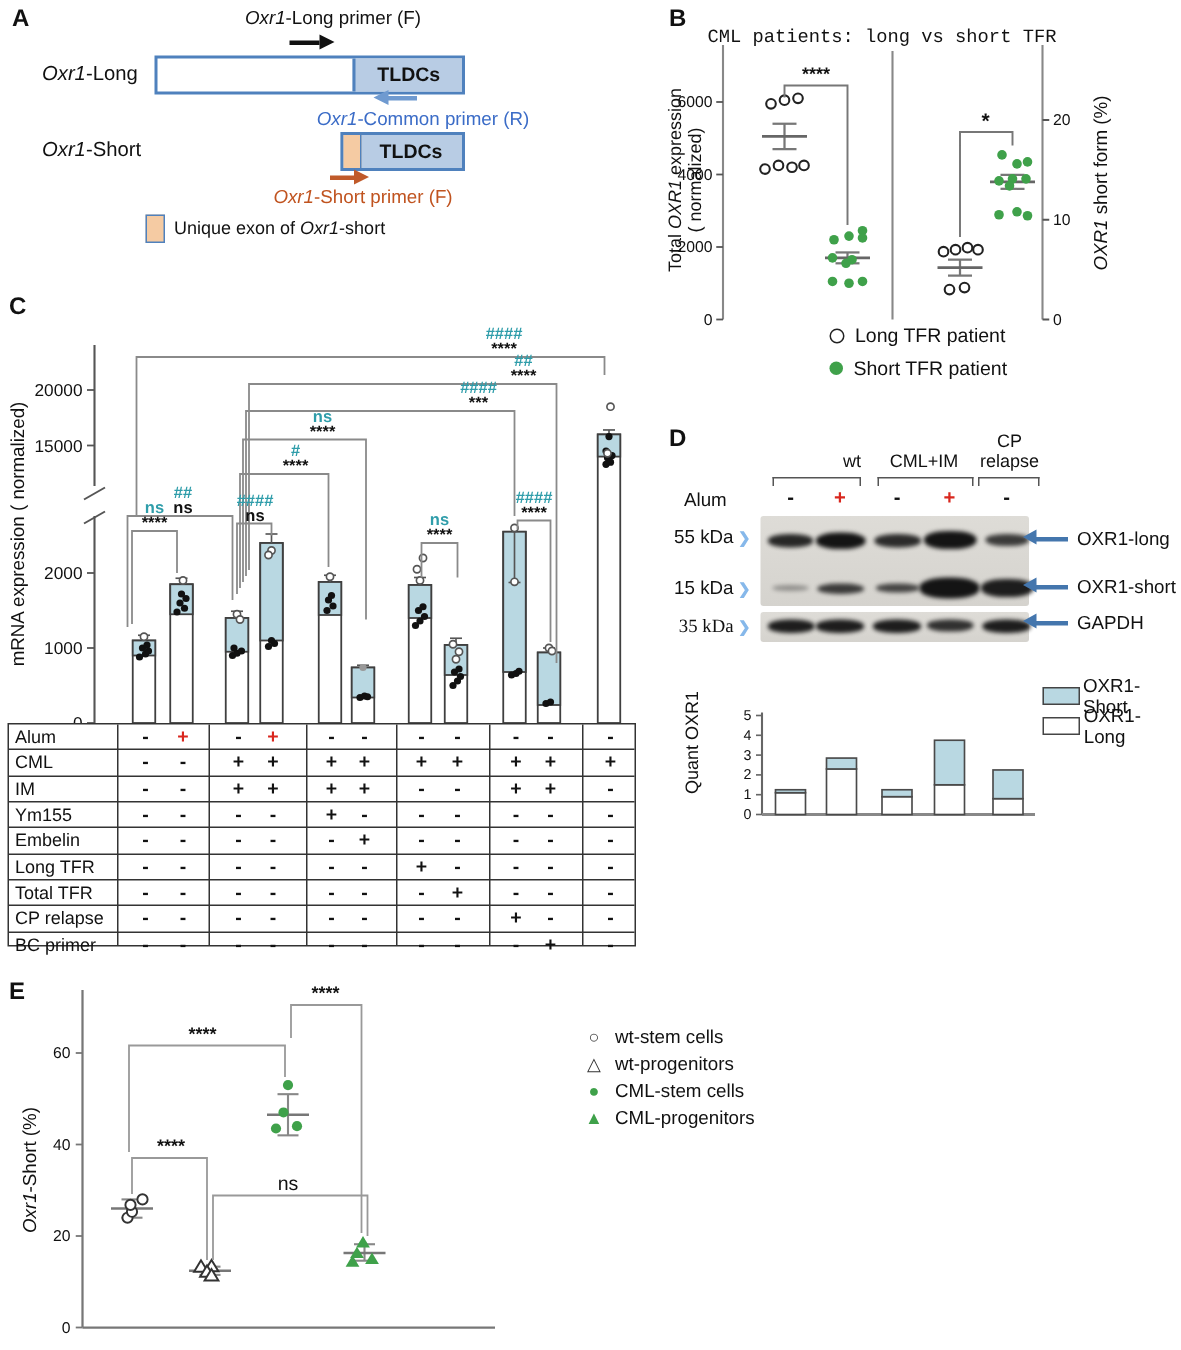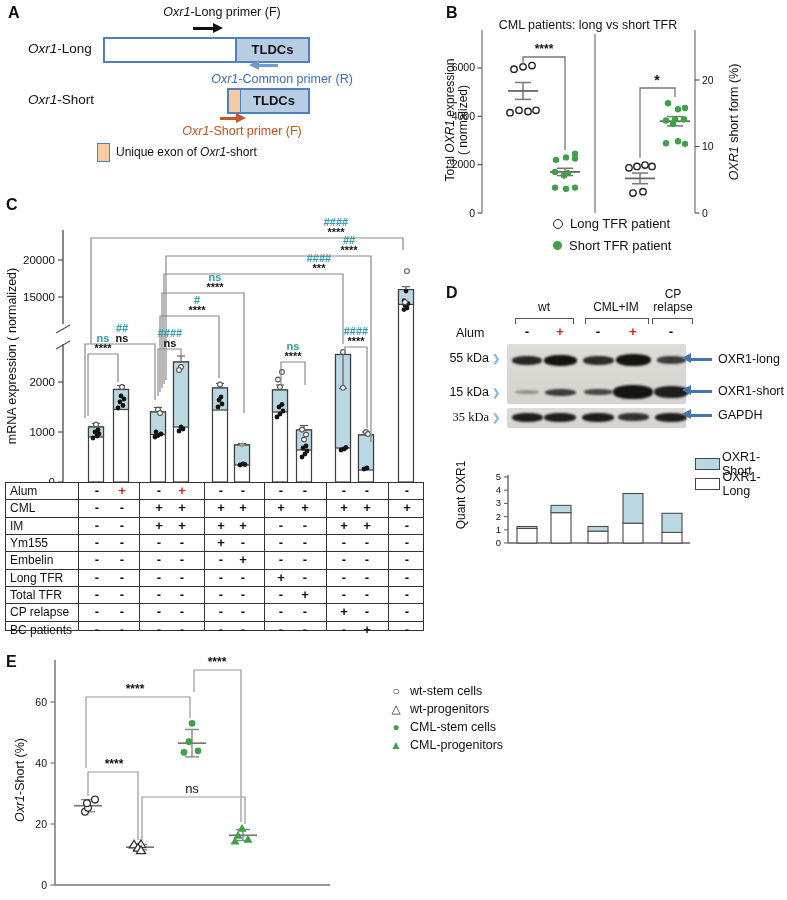--- a/index.html
+++ b/index.html
@@ -54,21 +54,21 @@
   </div>
 
   <div class="abs" style="left:220px;top:117px;width:16px;height:2.5px;background:#c05a2a;"></div>
   <div class="abs" style="left:236px;top:113px;width:0;height:0;border-top:5px solid transparent;border-bottom:5px solid transparent;border-left:10px solid #c05a2a;"></div>
   <div class="abs ctr" style="left:167px;top:124px;width:150px;font-size:12.5px;color:#c0531f;"><i>Oxr1</i>-Short primer (F)</div>
 
   <div class="abs" style="left:97px;top:143px;width:11px;height:17px;background:#f5cba3;border:1.5px solid #4f81bd;"></div>
   <div class="abs" style="left:116px;top:145px;font-size:12px;">Unique exon of <i>Oxr1</i>-short</div>
 
   <div class="panel-letter" style="left:446px;top:4px;">B</div>
-  <div class="abs ctr" style="left:448px;top:18px;width:280px;font-size:12.5px;">CML patients: long vs short TFR</div>
+  <div class="abs ctr" style="left:448px;top:18px;width:280px;font-size:12.5px;font-family:Liberation Mono, monospace;">CML patients: long vs short TFR</div>
   <svg id="svgB" width="347" height="268" style="left:440px;top:0;">
       <line x1="42" y1="30" x2="42" y2="213" stroke="#888" stroke-width="1.4"></line>
       <line x1="155" y1="34" x2="155" y2="213" stroke="#888" stroke-width="1.4"></line>
       <line x1="255" y1="30" x2="255" y2="213" stroke="#888" stroke-width="1.4"></line>
       <line x1="37.5" y1="213" x2="42" y2="213" stroke="#555" stroke-width="1.2"></line>
       <text x="35" y="216.5" font-size="10.5" fill="#111" text-anchor="end">0</text>
       <line x1="37.5" y1="164.666" x2="42" y2="164.666" stroke="#555" stroke-width="1.2"></line>
       <text x="35" y="168.166" font-size="10.5" fill="#111" text-anchor="end">2000</text>
       <line x1="37.5" y1="116.332" x2="42" y2="116.332" stroke="#555" stroke-width="1.2"></line>
       <text x="35" y="119.832" font-size="10.5" fill="#111" text-anchor="end">4000</text>
@@ -416,21 +416,21 @@
         <span class="tbl-val" style="left: 169px;">-</span>
         <span class="tbl-val" style="left: 208px;">-</span>
         <span class="tbl-val" style="left: 230px;">-</span>
         <span class="tbl-val" style="left: 268px;">-</span>
         <span class="tbl-val" style="left: 292px;">-</span>
         <span class="tbl-val" style="left: 331px;">+</span>
         <span class="tbl-val" style="left: 354px;">-</span>
         <span class="tbl-val" style="left: 394px;">-</span>
       </div>
       <div class="tbl-row">
-        <span class="tbl-label">BC patients</span>
+        <span class="tbl-label">BC primer</span>
         <span class="tbl-val" style="left: 84px;">-</span>
         <span class="tbl-val" style="left: 109px;">-</span>
         <span class="tbl-val" style="left: 146px;">-</span>
         <span class="tbl-val" style="left: 169px;">-</span>
         <span class="tbl-val" style="left: 208px;">-</span>
         <span class="tbl-val" style="left: 230px;">-</span>
         <span class="tbl-val" style="left: 268px;">-</span>
         <span class="tbl-val" style="left: 292px;">-</span>
         <span class="tbl-val" style="left: 331px;">-</span>
         <span class="tbl-val" style="left: 354px;">+</span>
@@ -542,21 +542,21 @@
       <div style="display:flex;align-items:center;height:18px;font-size:12.5px;gap:6px;">
         <span style="width:16px;text-align:center;font-size:12px;color:#3fa14a;">●</span>
         <span>CML-stem cells</span>
       </div>
       <div style="display:flex;align-items:center;height:18px;font-size:12.5px;gap:6px;">
         <span style="width:16px;text-align:center;font-size:12px;color:#3fa14a;">▲</span>
         <span>CML-progenitors</span>
       </div>
     </div>
 
-<div class="abs" style="position:absolute;left:514px;top:301px;width:60px;text-align:center;font-size:12px;line-height:13px;">wt</div>
+<div class="abs" style="position:absolute;left:514px;top:301px;width:60px;text-align:right;font-size:12px;line-height:13px;">wt</div>
     <div class="abs" style="position:absolute;left:584px;top:301px;width:64px;text-align:center;font-size:12px;line-height:13px;">CML+IM</div>
     <div class="abs" style="position:absolute;left:651px;top:288px;width:44px;text-align:center;font-size:12px;line-height:13px;">CP relapse</div>
     <div class="grp-bracket" style="position:absolute;left:515px;top:318px;width:57px;"></div>
     <div class="grp-bracket" style="position:absolute;left:585px;top:318px;width:62px;"></div>
     <div class="grp-bracket" style="position:absolute;left:652px;top:318px;width:39px;"></div>
     <div class="abs" style="position:absolute;left:456px;top:326px;font-size:12.5px;">Alum</div>
     <div class="lane-val" style="position:absolute;left:519px;top:324px;">-</div>
     <div class="lane-val" style="position: absolute; left: 552px; top: 324px; color: rgb(217, 39, 30);">+</div>
     <div class="lane-val" style="position:absolute;left:590px;top:324px;">-</div>
     <div class="lane-val" style="position: absolute; left: 625px; top: 324px; color: rgb(217, 39, 30);">+</div>

